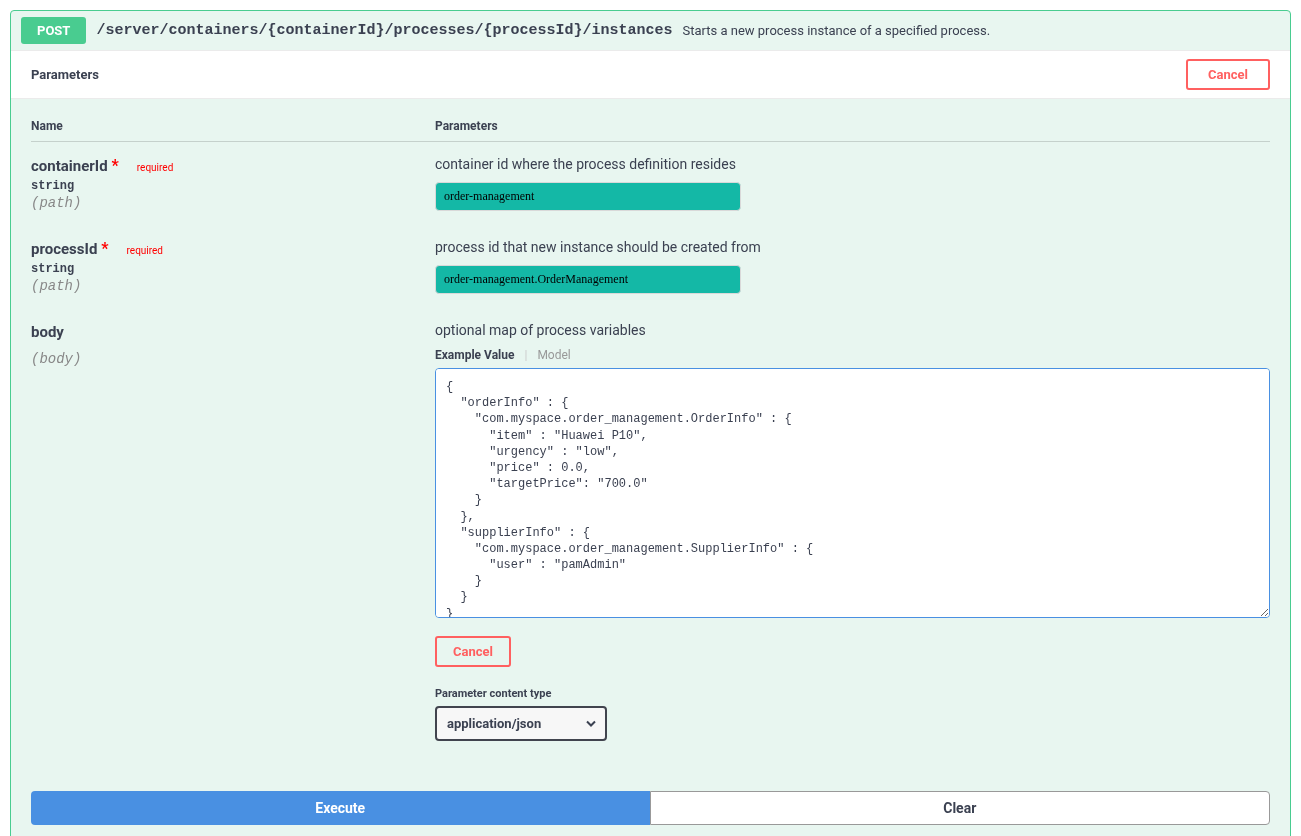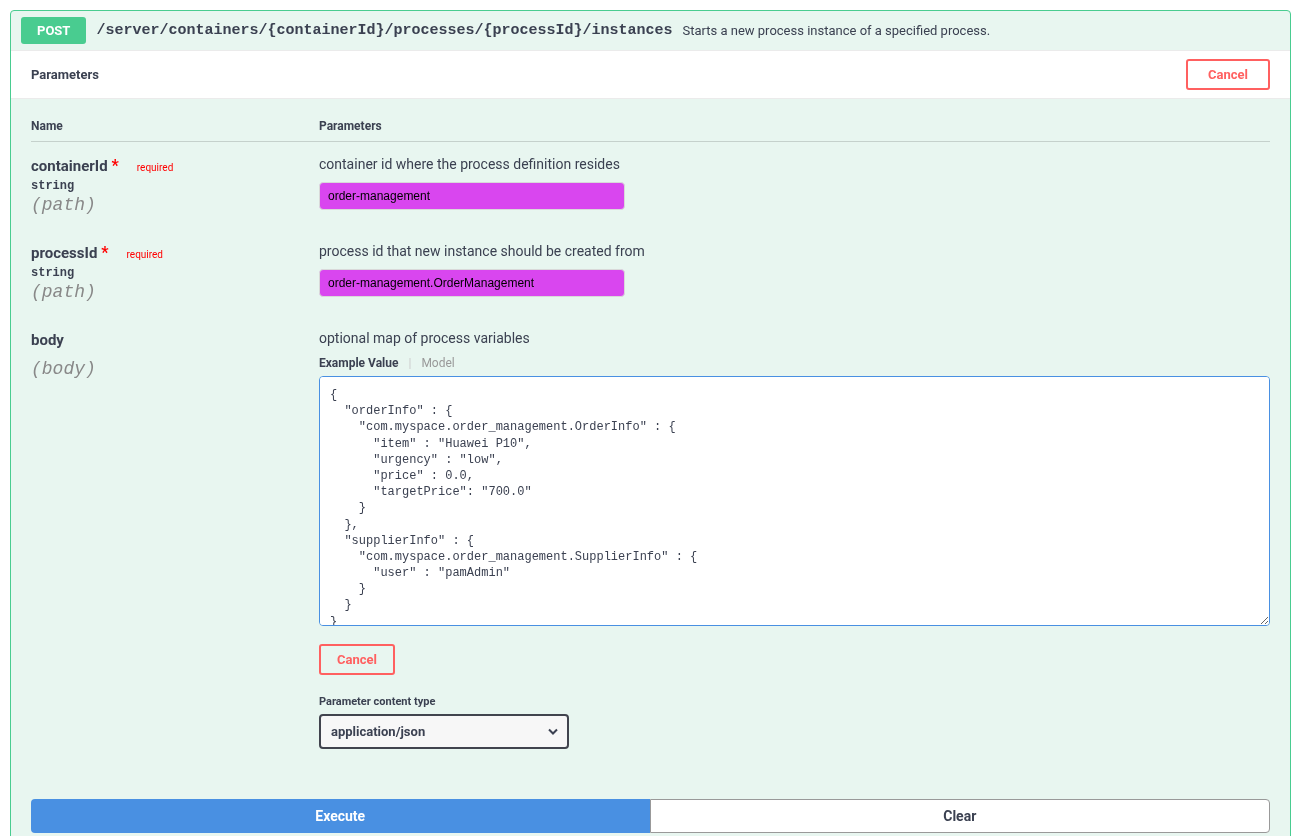--- a/index.html
+++ b/index.html
@@ -67,21 +67,21 @@
   }
   .params-table {
     padding: 20px 20px 10px 20px;
   }
   .params-header-row {
     display: flex;
     border-bottom: 1px solid rgba(0,0,0,0.15);
     padding-bottom: 8px;
     margin-bottom: 14px;
   }
-  .col-name { width: 288px; flex-shrink: 0; }
+  .col-name { width: 404px; flex-shrink: 0; }
   .col-desc { flex: 1; }
   .col-header {
     font-weight: 700;
     font-size: 12px;
     color: #3b4151;
   }
   .param-row {
     display: flex;
     margin-bottom: 28px;
   }
@@ -103,38 +103,38 @@
   }
   .param-type {
     font-family: "SFMono-Regular", Consolas, "Liberation Mono", Menlo, monospace;
     font-size: 12px;
     color: #3b4151;
     font-weight: 700;
     margin-top: 4px;
   }
   .param-in {
     font-family: "SFMono-Regular", Consolas, "Liberation Mono", Menlo, monospace;
-    font-size: 18px;
+    font-size: 14px;
     color: #888;
     font-style: italic;
     margin-top: 2px;
   }
   .param-desc-text {
     font-size: 14px;
     color: #3b4151;
     margin-bottom: 10px;
   }
   .text-input {
     width: 306px;
     padding: 6px 8px;
     border: 1px solid #d9d9d9;
     border-radius: 4px;
-    font-family: Liberation Sans, sans-serif;
-    font-size: 12px;
-    background: #d946ef;
+    font-family: Liberation Serif, serif;
+    font-size: 12px;
+    background: #14b8a6;
   }
   .tabs {
     display: flex;
     align-items: center;
     gap: 10px;
     margin-bottom: 6px;
     font-size: 12px;
   }
   .tab-active { font-weight: 700; color: #3b4151; }
   .tab-sep { color: #ccc; }
@@ -167,21 +167,21 @@
     font-family: inherit;
   }
   .content-type-label {
     font-size: 11px;
     font-weight: 700;
     margin-top: 20px;
     margin-bottom: 6px;
   }
   .select-wrap {
     position: relative;
-    width: 250px;
+    width: 172px;
   }
   .content-type-select {
     width: 100%;
     padding: 8px 30px 8px 10px;
     border: 2px solid #41444e;
     border-radius: 4px;
     background: #f7f7f7;
     font-family: inherit;
     font-size: 13px;
     font-weight: 700;

